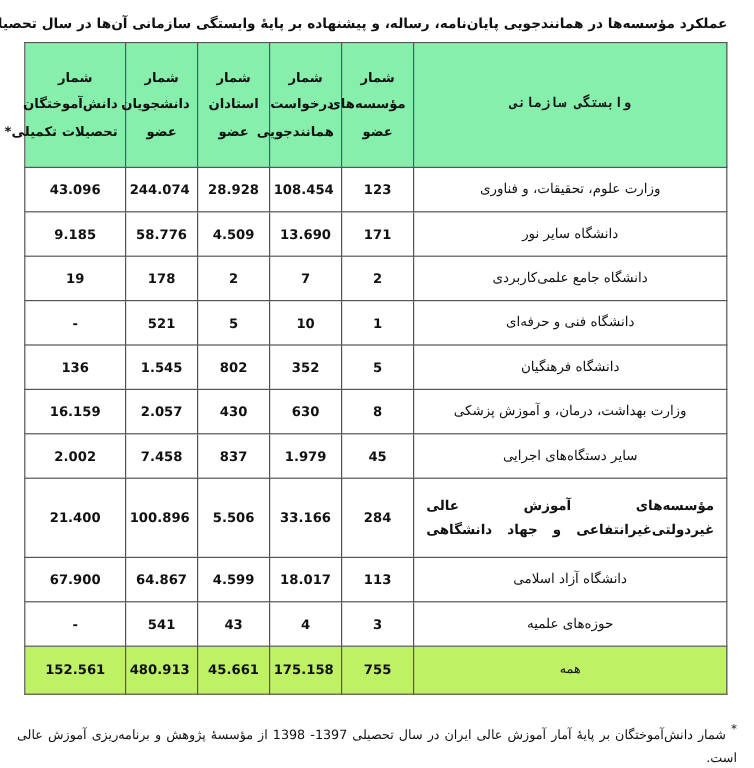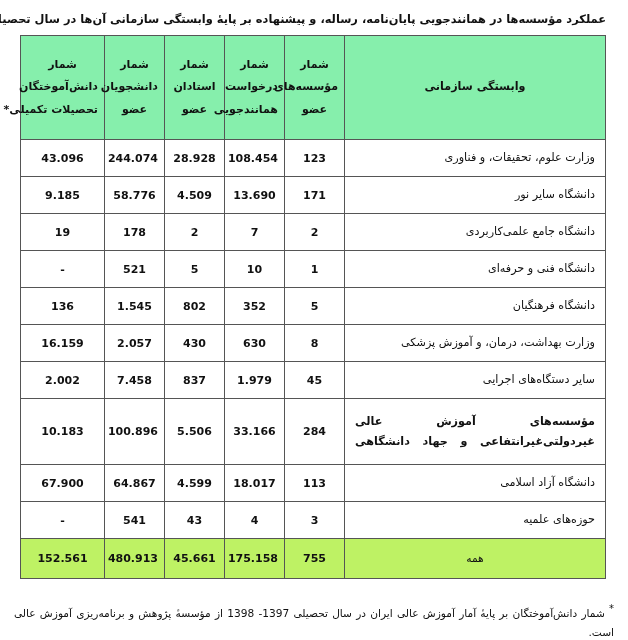--- a/index.html
+++ b/index.html
@@ -78,31 +78,31 @@
     font-weight: 700;
     text-align: center;
     line-height: 2.05;
     font-size: 10.8px;
     padding: 4px 4px;
   }
   thead th .hdr-line { display: block; white-space: nowrap; }
   thead th.org-head {
     line-height: 1.3;
     font-size: 11.2px;
+    font-family: Liberation Mono, monospace;
   }
 
   
   tbody td {
     height: 37px;
     text-align: center;
     font-weight: 700;
     font-size: 11.3px;
   }
   tbody td.org-cell {
-    text-align: right;
     font-weight: 400;
     font-size: 11.2px;
     padding-right: 10px;
     padding-left: 10px;
     line-height: 1.75;
   }
   tbody td.org-cell.justify {
     text-align: justify;
     text-align-last: justify;
     font-weight: bold;
@@ -247,21 +247,21 @@
             <td>837</td>
             <td>7.458</td>
             <td>2.002</td>
           </tr>
           <tr class="tall">
             <td class="org-cell justify">مؤسسه‌های آموزش عالی غیردولتی‌غیرانتفاعی و جهاد دانشگاهی</td>
             <td>284</td>
             <td>33.166</td>
             <td>5.506</td>
             <td>100.896</td>
-            <td>10.183</td>
+            <td>21.400</td>
           </tr>
           <tr>
             <td class="org-cell">دانشگاه آزاد اسلامی</td>
             <td>113</td>
             <td>18.017</td>
             <td>4.599</td>
             <td>64.867</td>
             <td>67.900</td>
           </tr>
           <tr>

